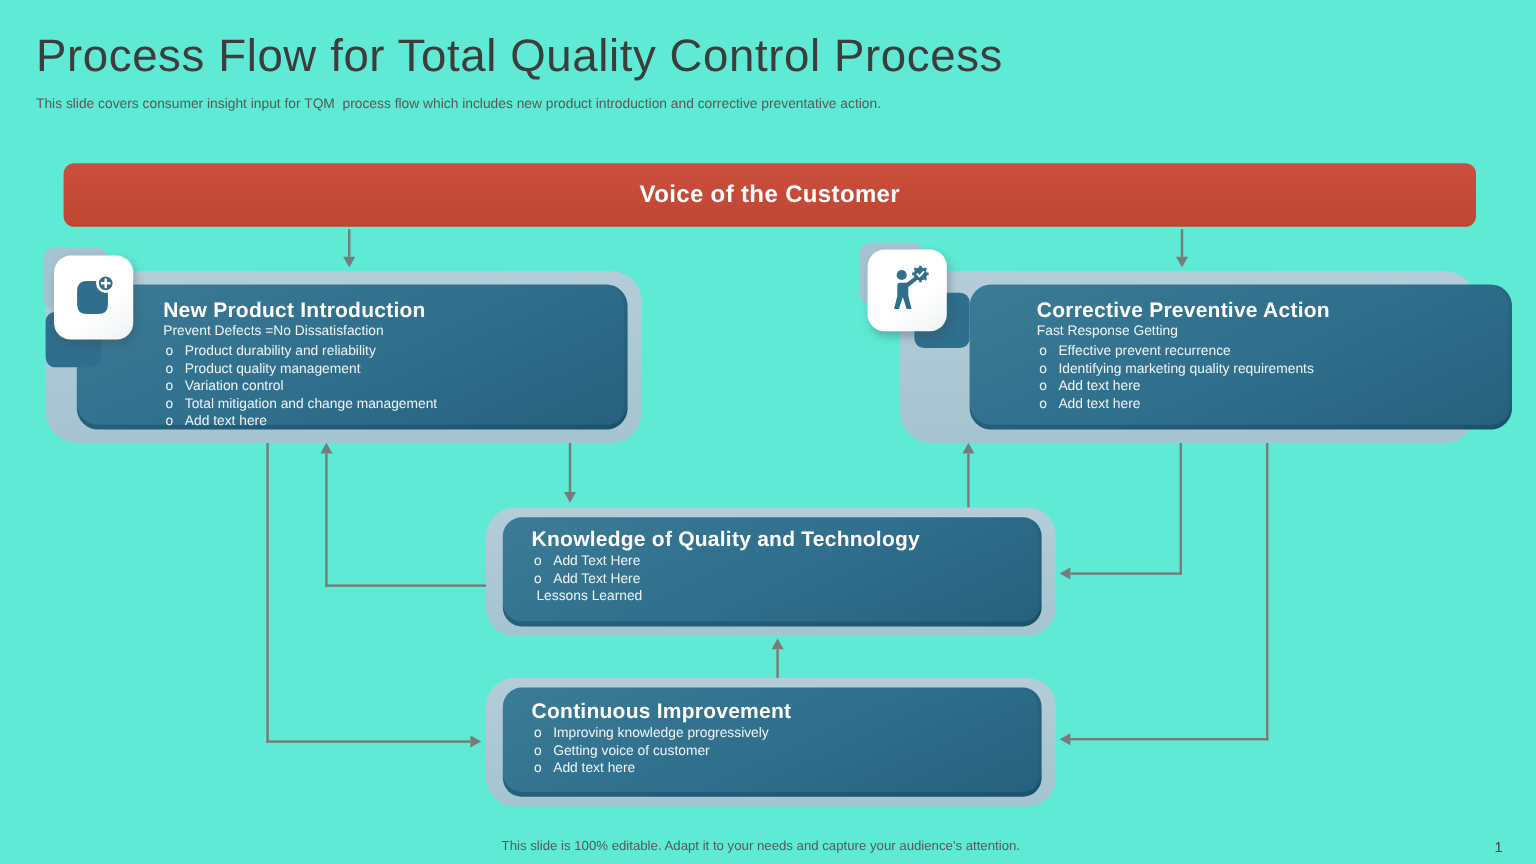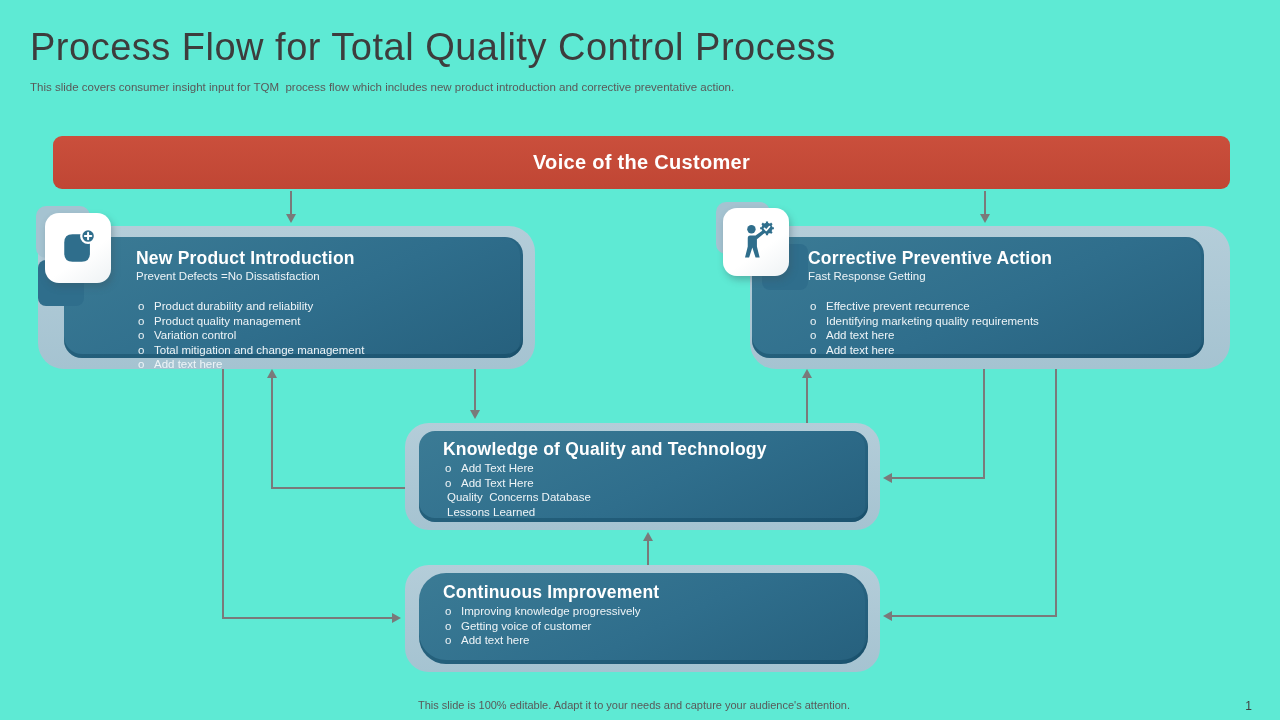--- a/index.html
+++ b/index.html
@@ -18,21 +18,21 @@
             border-radius:9px; display:flex; align-items:center; justify-content:center; }
   .banner span { color:#ffffff; font-size:20px; font-weight:bold; letter-spacing:0.3px;text-align:right; }
 
   
   .halo { position:absolute; background:linear-gradient(180deg,#b4cdd9 0%, #a5c3d1 100%); border-radius:26px; }
   .inner { position:absolute; border-radius:18px;
            background:linear-gradient(155deg,#3b7b95 0%, #2f6e8c 55%, #26607d 100%);
            box-shadow: inset 0 -4px 0 rgba(10,60,85,0.35), inset -3px 0 0 rgba(10,60,85,0.12);
            color:#f2f7fa; }
   .box-title { font-size:17.5px; font-weight:bold; color:#ffffff; letter-spacing:0.2px; margin-bottom:1px; }
-  .box-sub { font-size:11.5px; color:#eef4f7; margin-bottom:17px; }
+  .box-sub { font-size:11.5px; color:#eef4f7; margin-bottom:4px; }
   .brow { display:flex; font-size:11.5px; line-height:14.5px; color:#eef4f7; }
   .brow .mk { width:18px; padding-left:2px; flex:none; }
   .plain { font-size:11.5px; line-height:14.5px; color:#eef4f7; padding-left:4px; white-space:pre-wrap; }
 
   
   .tile { position:absolute; }
   .tile .bg-blue { position:absolute; background:#a5c3d1; border-radius:10px; }
   .tile .bg-dark { position:absolute; background:#2f6e8c; border-radius:8px; }
   .tile .white { position:absolute; background:linear-gradient(145deg,#ffffff 60%, #eef2f4 100%);
                  border-radius:14px; box-shadow:2px 4px 7px rgba(60,80,90,0.35);
@@ -125,21 +125,21 @@
     <div class="white" style="left:11px; top:9px; width:66px; height:70px;">
       <svg width="44" height="44" viewBox="0 0 48 48" aria-hidden="true">
         <path d="M9 18 q0-9 9-9 h10 q9 0 9 9 v12 q0 9-9 9 h-10 q-9 0-9-9 z" fill="#2f6e8c"></path>
         <circle cx="35" cy="11" r="7.5" fill="#2f6e8c" stroke="#ffffff" stroke-width="2.5"></circle>
         <path d="M35 7.5 v7 M31.5 11 h7" stroke="#ffffff" stroke-width="2.2" stroke-linecap="round"></path>
       </svg>
     </div>
   </div>
 
   <div class="halo" style="left:750px; top:226px; width:480px; height:143px;"></div>
-  <div class="inner" style="left:752px; top:237px; width:452px; height:121px; padding:11px 4px 8px 56px;">
+  <div class="inner" style="left:808px; top:237px; width:452px; height:121px; padding:11px 4px 8px 56px;">
     <div class="box-title">Corrective Preventive Action</div>
     <div class="box-sub">Fast Response Getting</div>
     <div class="brow">
         <span class="mk">o</span>
         <span>Effective prevent recurrence</span>
       </div>
     <div class="brow">
         <span class="mk">o</span>
         <span>Identifying marketing quality requirements</span>
       </div>
@@ -175,26 +175,25 @@
   <div class="inner" style="left:419px; top:431px; width:449px; height:91px; padding:8px 14px 6px 24px; border-radius:16px;">
     <div class="box-title">Knowledge of Quality and Technology</div>
     <div class="brow">
         <span class="mk">o</span>
         <span>Add Text Here</span>
       </div>
     <div class="brow">
         <span class="mk">o</span>
         <span>Add Text Here</span>
       </div>
-    <div class="plain">Quality  Concerns Database</div>
     <div class="plain">Lessons Learned</div>
   </div>
 
   <div class="halo" style="left:405px; top:565px; width:475px; height:107px; border-radius:24px;"></div>
-  <div class="inner" style="left:419px; top:573px; width:449px; height:91px; padding:9px 14px 6px 24px; border-radius:27px;">
+  <div class="inner" style="left:419px; top:573px; width:449px; height:91px; padding:9px 14px 6px 24px; border-radius:16px;">
     <div class="box-title">Continuous Improvement</div>
     <div class="brow">
         <span class="mk">o</span>
         <span>Improving knowledge progressively</span>
       </div>
     <div class="brow">
         <span class="mk">o</span>
         <span>Getting voice of customer</span>
       </div>
     <div class="brow">

